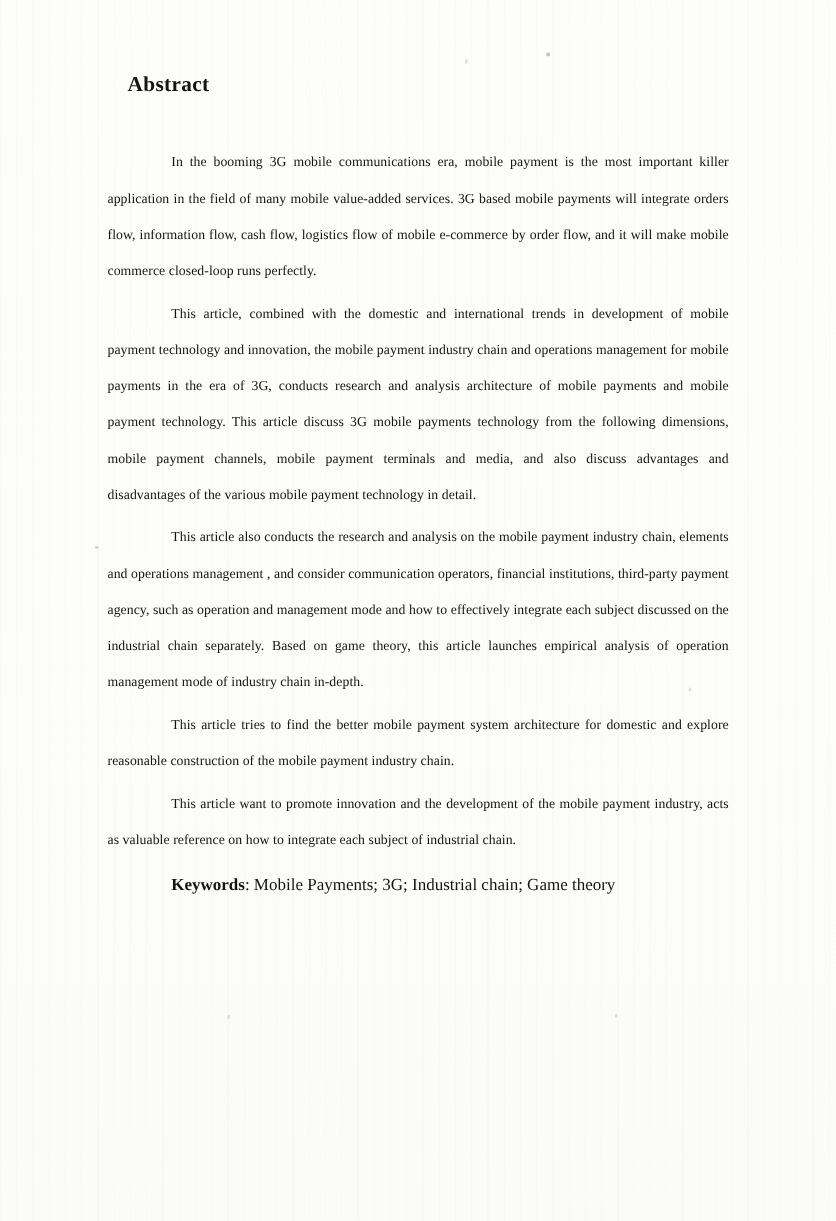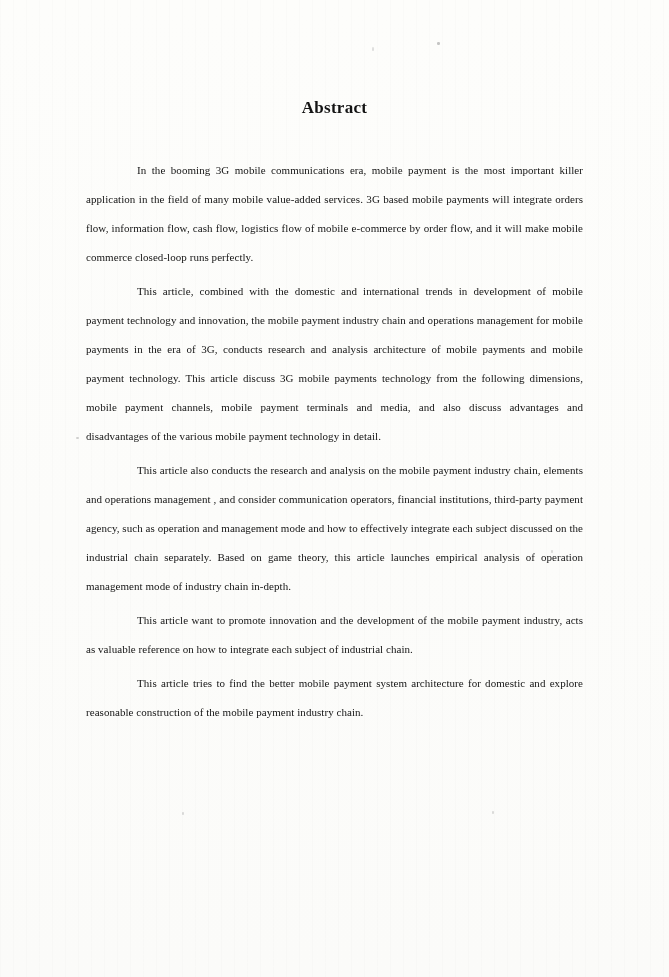--- a/index.html
+++ b/index.html
@@ -32,26 +32,25 @@
   }
 
   .content {
     position: absolute;
     left: 86px;
     top: 0;
     width: 497px;
   }
 
   .doc-title {
-    text-align: center;
     font-weight: bold;
     font-size: 17px;
     letter-spacing: 0.3px;
-    margin: 0;
-    padding-top: 98px;
+    margin: 16px;
+    padding-top: 42px;
   }
 
   .para {
     font-size: 11px;
     line-height: 29px;
     text-align: justify;
     text-justify: inter-word;
     margin: 0;
     text-indent: 51px;
     letter-spacing: 0.05px;
@@ -93,24 +92,27 @@
   <div class="content">
 
     <h1 class="doc-title">Abstract</h1>
 
     <p class="para first">In the booming 3G mobile communications era, mobile payment is the most important killer application in the field of many mobile value-added services. 3G based mobile payments will integrate orders flow, information flow, cash flow, logistics flow of mobile e-commerce by order flow, and it will make mobile commerce closed-loop runs perfectly.</p>
 
     <p class="para">This article, combined with the domestic and international trends in development of mobile payment technology and innovation, the mobile payment industry chain and operations management for mobile payments in the era of 3G, conducts research and analysis architecture of mobile payments and mobile payment technology. This article discuss 3G mobile payments technology from the following dimensions, mobile payment channels, mobile payment terminals and media, and also discuss advantages and disadvantages of the various mobile payment technology in detail.</p>
 
     <p class="para">This article also conducts the research and analysis on the mobile payment industry chain, elements and operations management , and consider communication operators, financial institutions, third-party payment agency, such as operation and management mode and how to effectively integrate each subject discussed on the industrial chain separately. Based on game theory, this article launches empirical analysis of operation management mode of industry chain in-depth.</p>
 
+    <p class="para">This article tries to find the better mobile payment system architecture for domestic and explore reasonable construction of the mobile payment industry chain.</p>
+
     <p class="para">This article want to promote innovation and the development of the mobile payment industry, acts as valuable reference on how to integrate each subject of industrial chain.</p>
 
-    <p class="para">This article tries to find the better mobile payment system architecture for domestic and explore reasonable construction of the mobile payment industry chain.</p>
-
+    <p class="keywords">
+      <span class="kw-label">Keywords</span><span>: </span><span>Mobile Payments; 3G; Industrial chain; Game theory</span>
+    </p>
 
   </div>
 
   <span class="speck" style="left:372px; top:47px; width:2px; height:4px; opacity:0.28;"></span>
   <span class="speck" style="left:437px; top:42px; width:3px; height:3px; opacity:0.5;"></span>
   <span class="speck" style="left:76px;  top:437px; width:3px; height:2px; opacity:0.4;"></span>
   <span class="speck" style="left:551px; top:550px; width:2px; height:3px; opacity:0.3;"></span>
   <span class="speck" style="left:182px; top:812px; width:2px; height:3px; opacity:0.3;"></span>
   <span class="speck" style="left:492px; top:811px; width:2px; height:3px; opacity:0.3;"></span>
 

